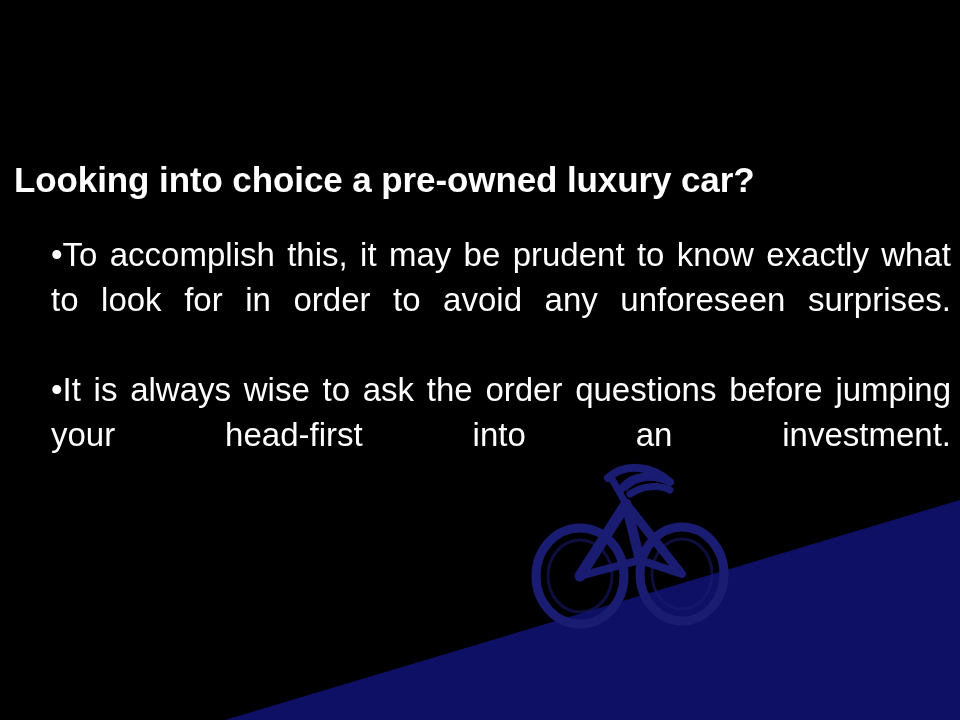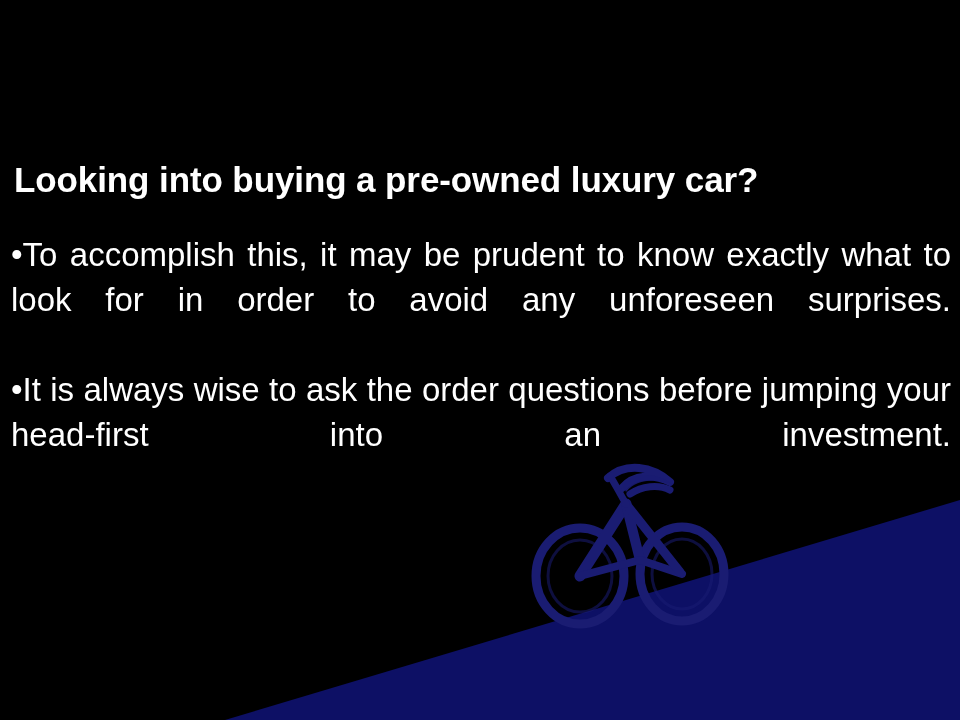--- a/index.html
+++ b/index.html
@@ -85,20 +85,21 @@
 
   .bullet-para {
     font-size: 33px;
     line-height: 45px;
     color: #ffffff;
     text-align: justify;
     text-justify: inter-word;
     text-shadow: 1.5px 1.5px 1px rgba(0,0,0,0.40);
     hyphens: none;
     word-spacing: 0px;
+    margin-left: 40px;
   }
   
   .bullet-para::after {
     content: "";
     display: inline-block;
     width: 100%;
   }
   .bullet-para.last-ragged::after { content: none; }
 
   .bullet-mark {
@@ -136,21 +137,21 @@
         <path d="M100 46 C112 38, 128 36, 140 42" stroke-width="7"></path>
       </g>
       <g fill="#1a1c72" opacity="0.9">
         <path d="M92 36 C104 24, 126 24, 142 36 C126 30, 106 31, 96 44 Z"></path>
       </g>
     </svg>
   </div>
 
   <div id="content">
 
-    <div id="title">Looking into buying a pre-owned luxury car?</div>
+    <div id="title">Looking into choice a pre-owned luxury car?</div>
 
     <div id="bullets">
       <p class="bullet-para"><span class="bullet-mark">•</span><span>To accomplish this, it may be prudent to know exactly what to look for in order to avoid any unforeseen surprises.</span></p>
       <p class="bullet-para"><span class="bullet-mark">•</span><span>It is always wise to ask the order questions before jumping your head-first into an investment.</span></p>
     </div>
 
   </div>
 </div>
 
 </body></html>

